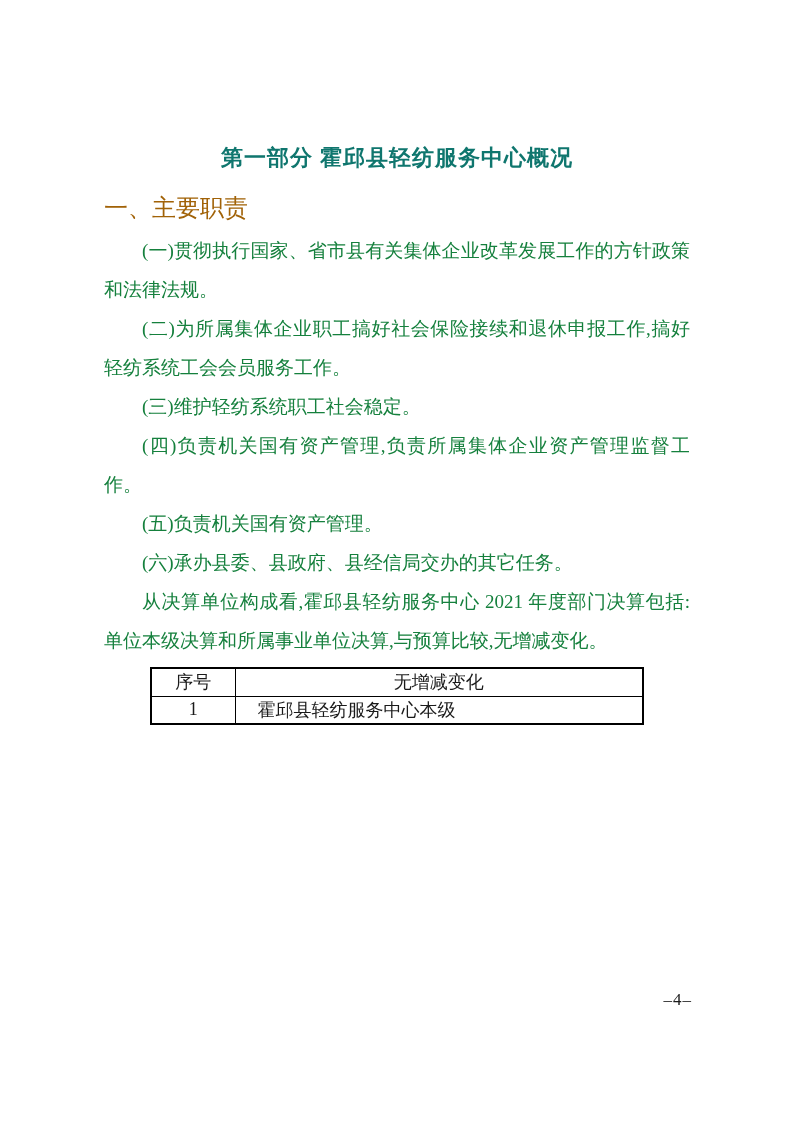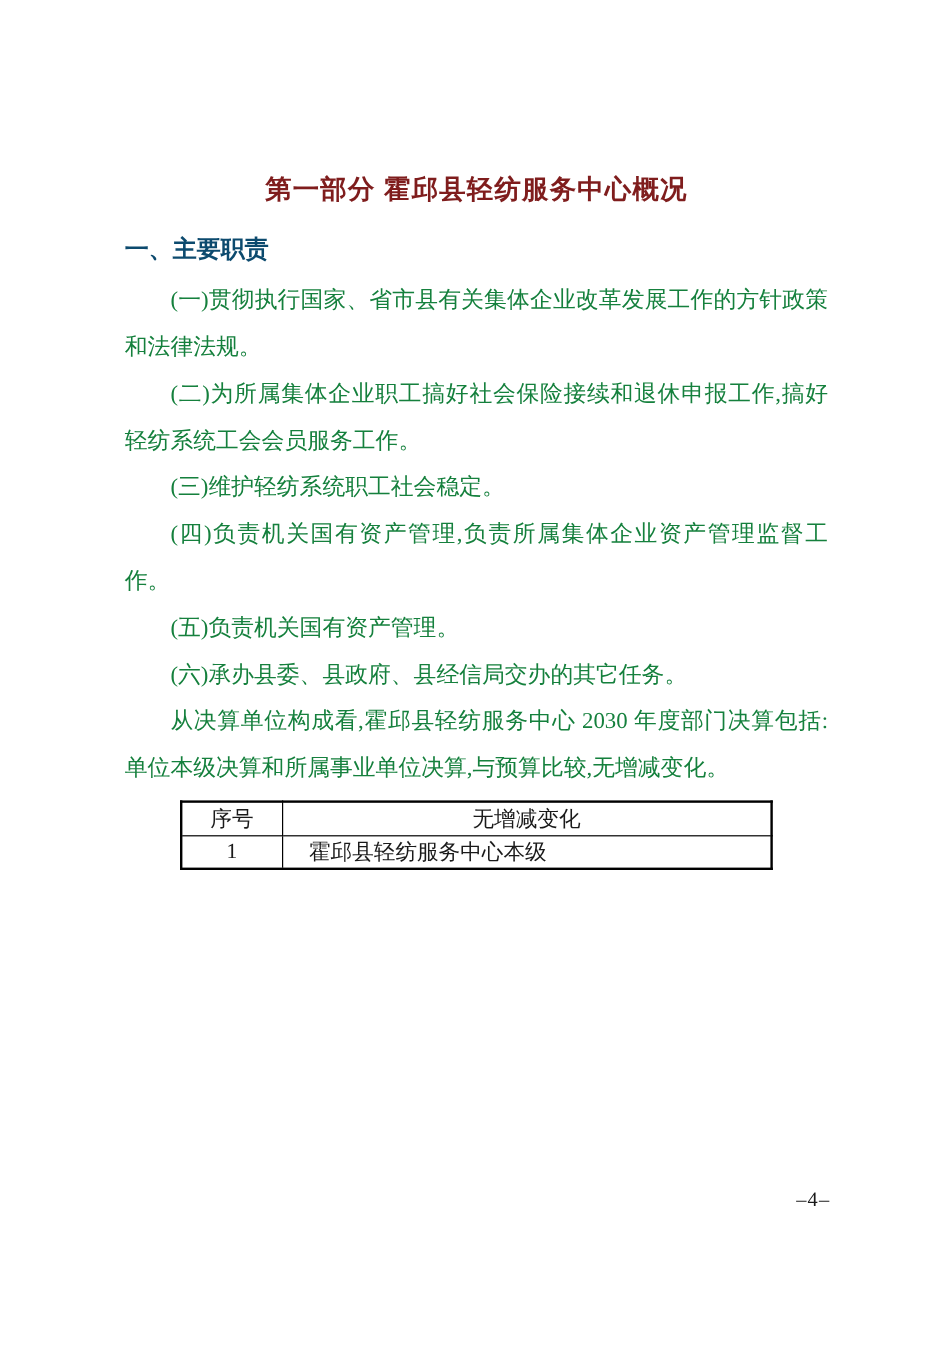--- a/index.html
+++ b/index.html
@@ -22,29 +22,29 @@
     width:586px;
   }
   .doc-title {
     font-family:"Liberation Sans", sans-serif;
     font-weight:bold;
     font-size:22px;
     line-height:26px;
     text-align:center;
     letter-spacing:1px;
     margin-bottom:24px;
-    color:#7f1d1d;
+    color:#0f766e;
   }
   .section-heading {
     font-family:"Liberation Sans", sans-serif;
-    font-weight:bold;
-    font-size:20px;
+    font-weight:normal;
+    font-size:24px;
     line-height:26px;
     margin-bottom:10px;
-    color:#0c4a6e;
+    color:#a16207;
   }
   .section-heading.second {
     margin-top:24px;
     margin-bottom:8px;
   }
   .para {
     font-size:19px;
     line-height:39px;
     text-indent:2em;
     text-align:justify;
@@ -90,21 +90,21 @@
     <div class="section-heading">一、主要职责</div>
 
     <p class="para">(一)贯彻执行国家、省市县有关集体企业改革发展工作的方针政策和法律法规。</p>
     <p class="para">(二)为所属集体企业职工搞好社会保险接续和退休申报工作,搞好轻纺系统工会会员服务工作。</p>
     <p class="para">(三)维护轻纺系统职工社会稳定。</p>
     <p class="para">(四)负责机关国有资产管理,负责所属集体企业资产管理监督工作。</p>
     <p class="para">(五)负责机关国有资产管理。</p>
     <p class="para">(六)承办县委、县政府、县经信局交办的其它任务。</p>
 
 
-    <p class="para">从决算单位构成看,霍邱县轻纺服务中心 2030 年度部门决算包括:单位本级决算和所属事业单位决算,与预算比较,无增减变化。</p>
+    <p class="para">从决算单位构成看,霍邱县轻纺服务中心 2021 年度部门决算包括:单位本级决算和所属事业单位决算,与预算比较,无增减变化。</p>
 
     <table class="unit-table">
       <thead>
         <tr>
           <th class="col-index">序号</th>
           <th class="col-name-header">无增减变化</th>
         </tr>
       </thead>
       <tbody>
         <tr>

